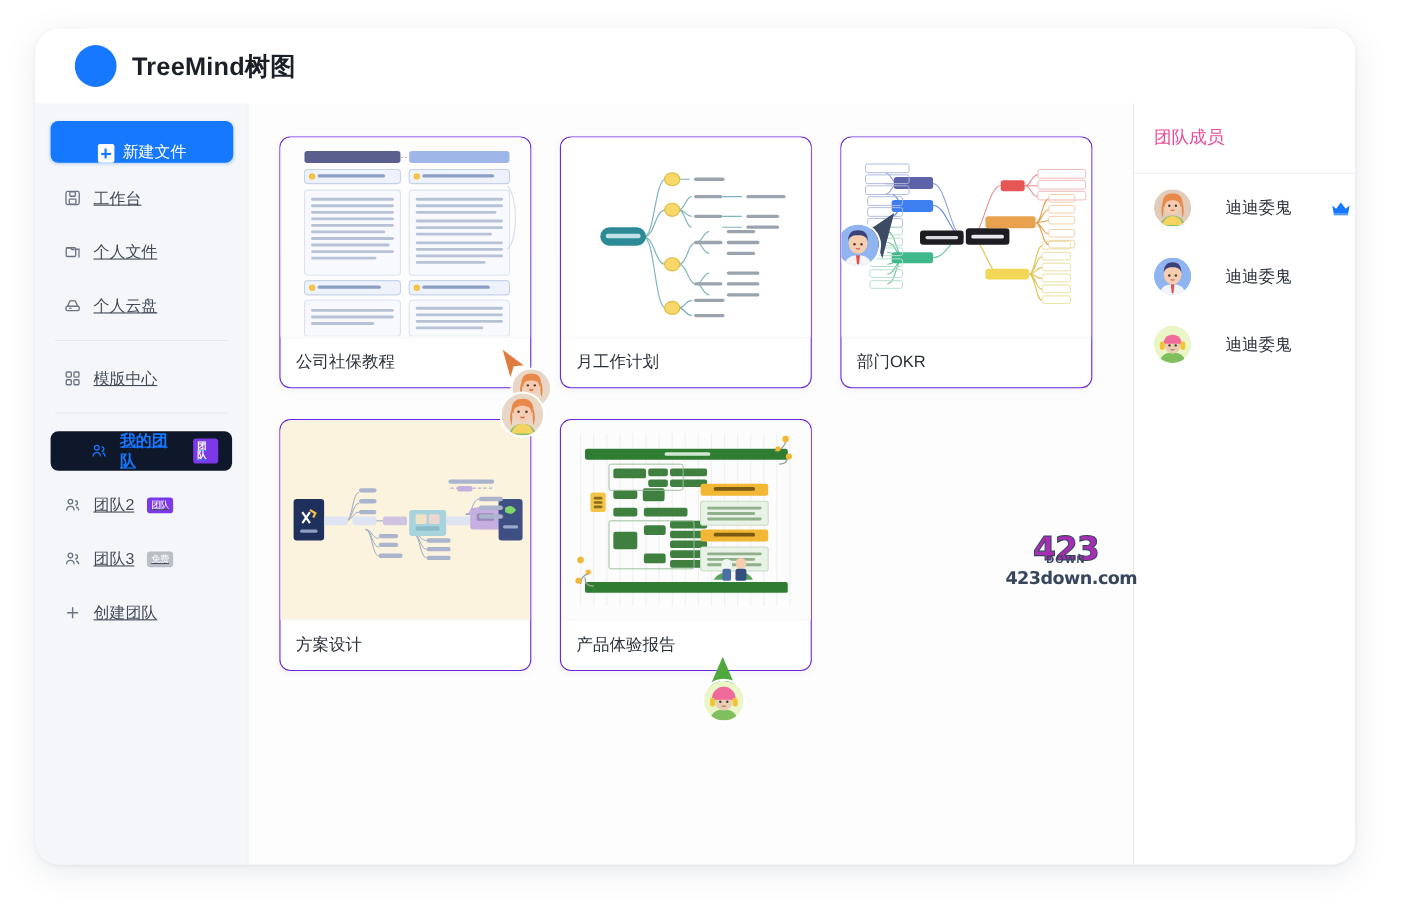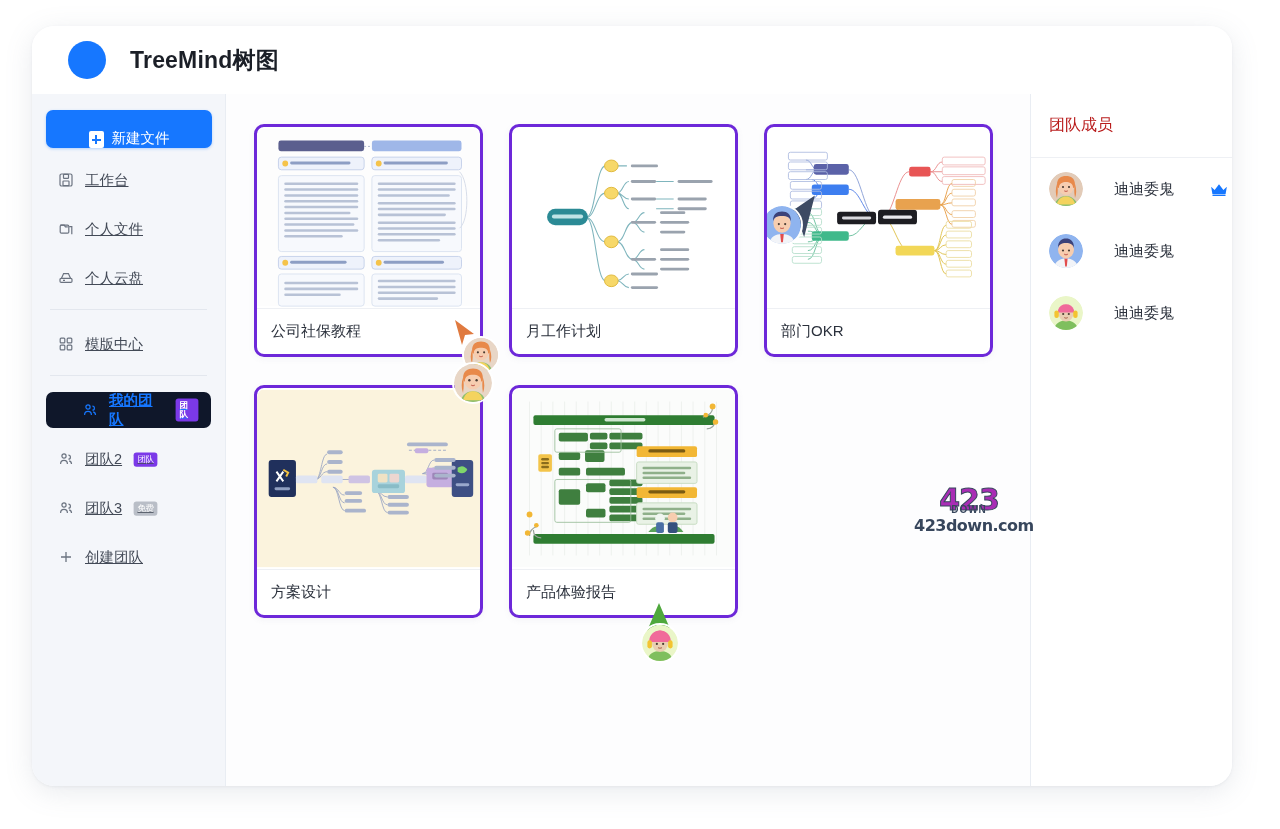--- a/index.html
+++ b/index.html
@@ -23,21 +23,21 @@
   }
 
   
   .titlebar {
     height: 68px;
     flex: 0 0 68px;
     background: #ffffff;
     display: flex;
     align-items: center;
     padding-left: 36px;
-    gap: 24px;
+    gap: 14px;
   }
   .logo-dot {
     width: 38px; height: 38px;
     border-radius: 50%;
     background: #1677ff;
     flex: 0 0 38px;
   }
   .app-title {
     font-size: 23px;
     font-weight: bold;
@@ -134,21 +134,21 @@
   .card-grid {
     display: flex;
     flex-wrap: wrap;
     gap: 28px 26px;
     width: 752px;
   }
 
   .card {
     width: 229px;
     background: #fff;
-    border: 3px solid #6d28d9;
+    border: 1px solid #6d28d9;
     border-radius: 10px;
     box-shadow: 0 2px 6px rgba(110,120,140,.07);
     position: relative;
     cursor: pointer;
   }
   .card-thumb {
     height: 182px;
     border-bottom: 1px solid #eef0f4;
     border-radius: 10px 10px 0 0;
     overflow: hidden;
@@ -189,21 +189,21 @@
     display: flex;
     flex-direction: column;
   }
   .members-head {
     height: 64px;
     flex: 0 0 64px;
     display: flex;
     align-items: center;
     padding-left: 18px;
     font-size: 16px;
-    color: #b91c1c;
+    color: #ec4899;
     border-bottom: 1px solid #eef0f4;
   }
   .member-row {
     height: 62px;
     display: flex;
     align-items: center;
     gap: 31px;
     padding-left: 18px;
     cursor: pointer;
   }

